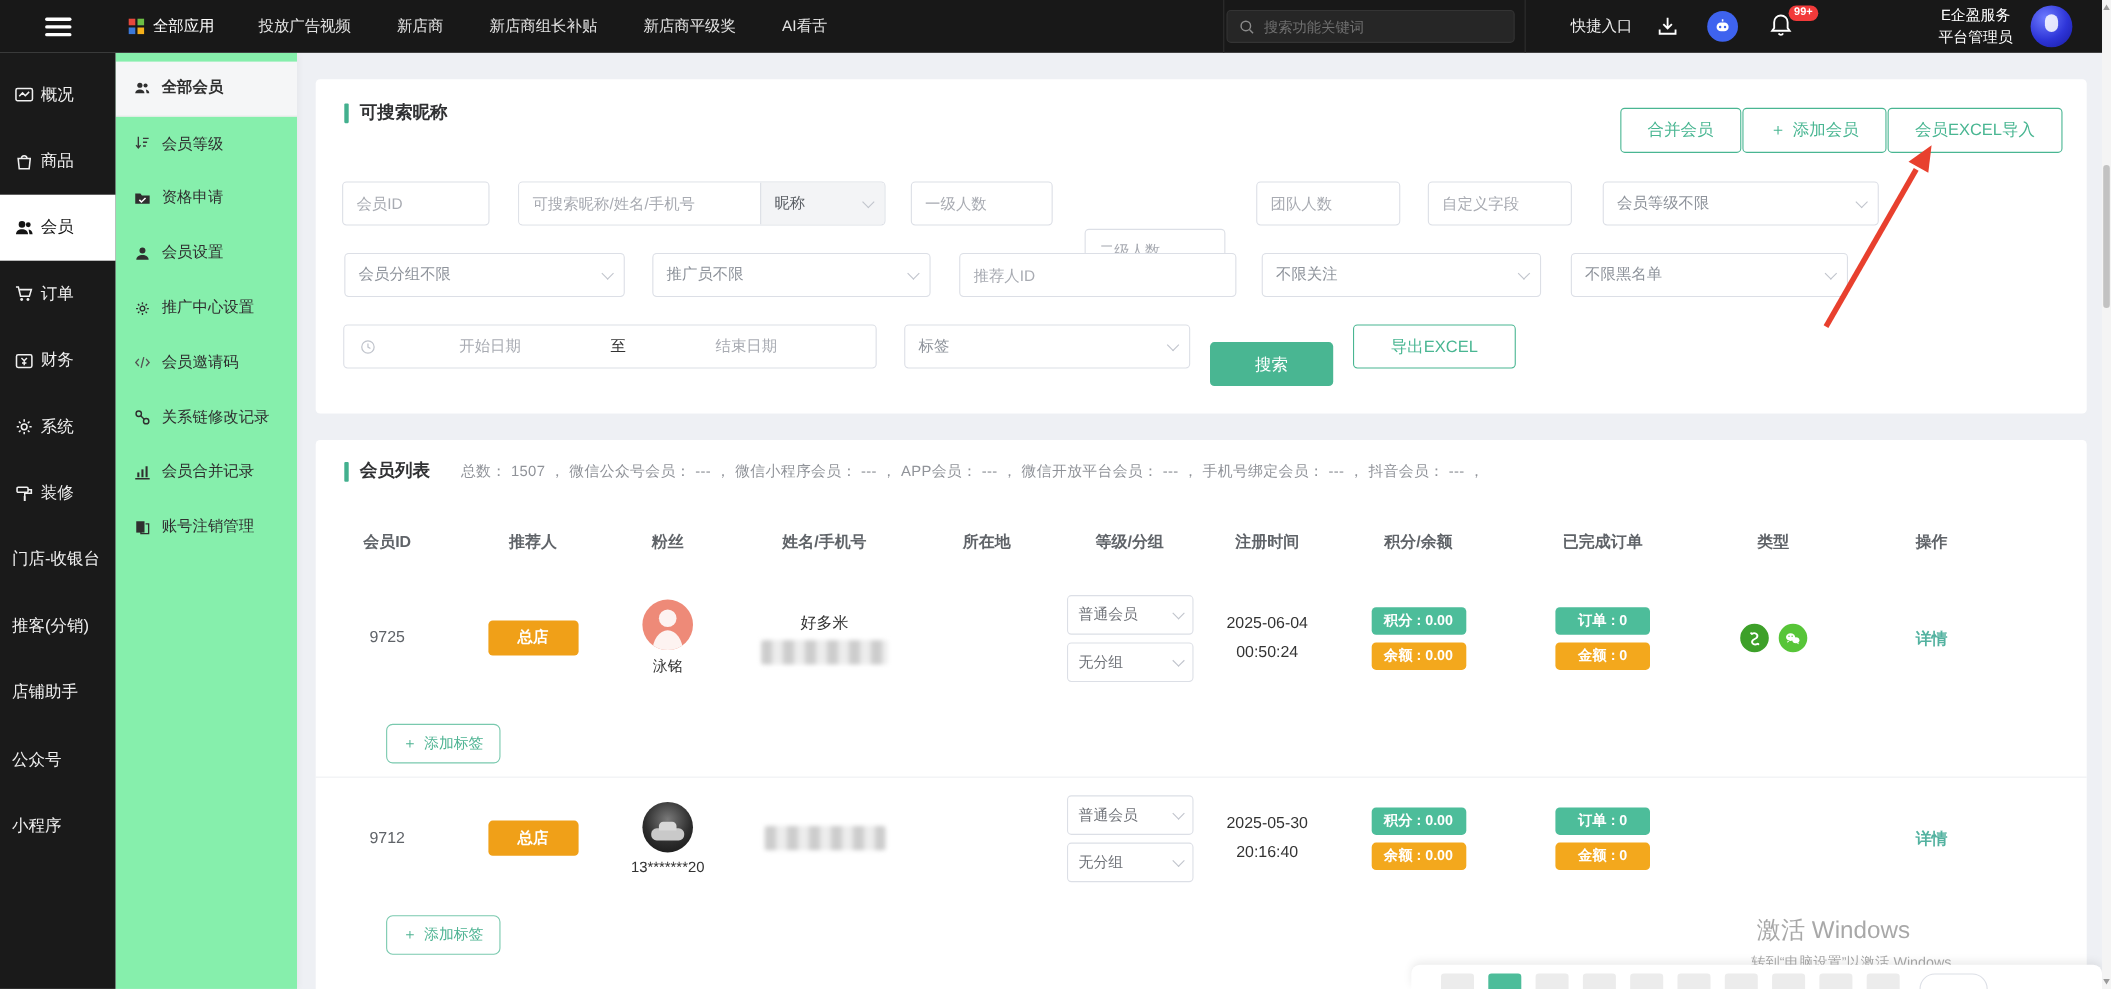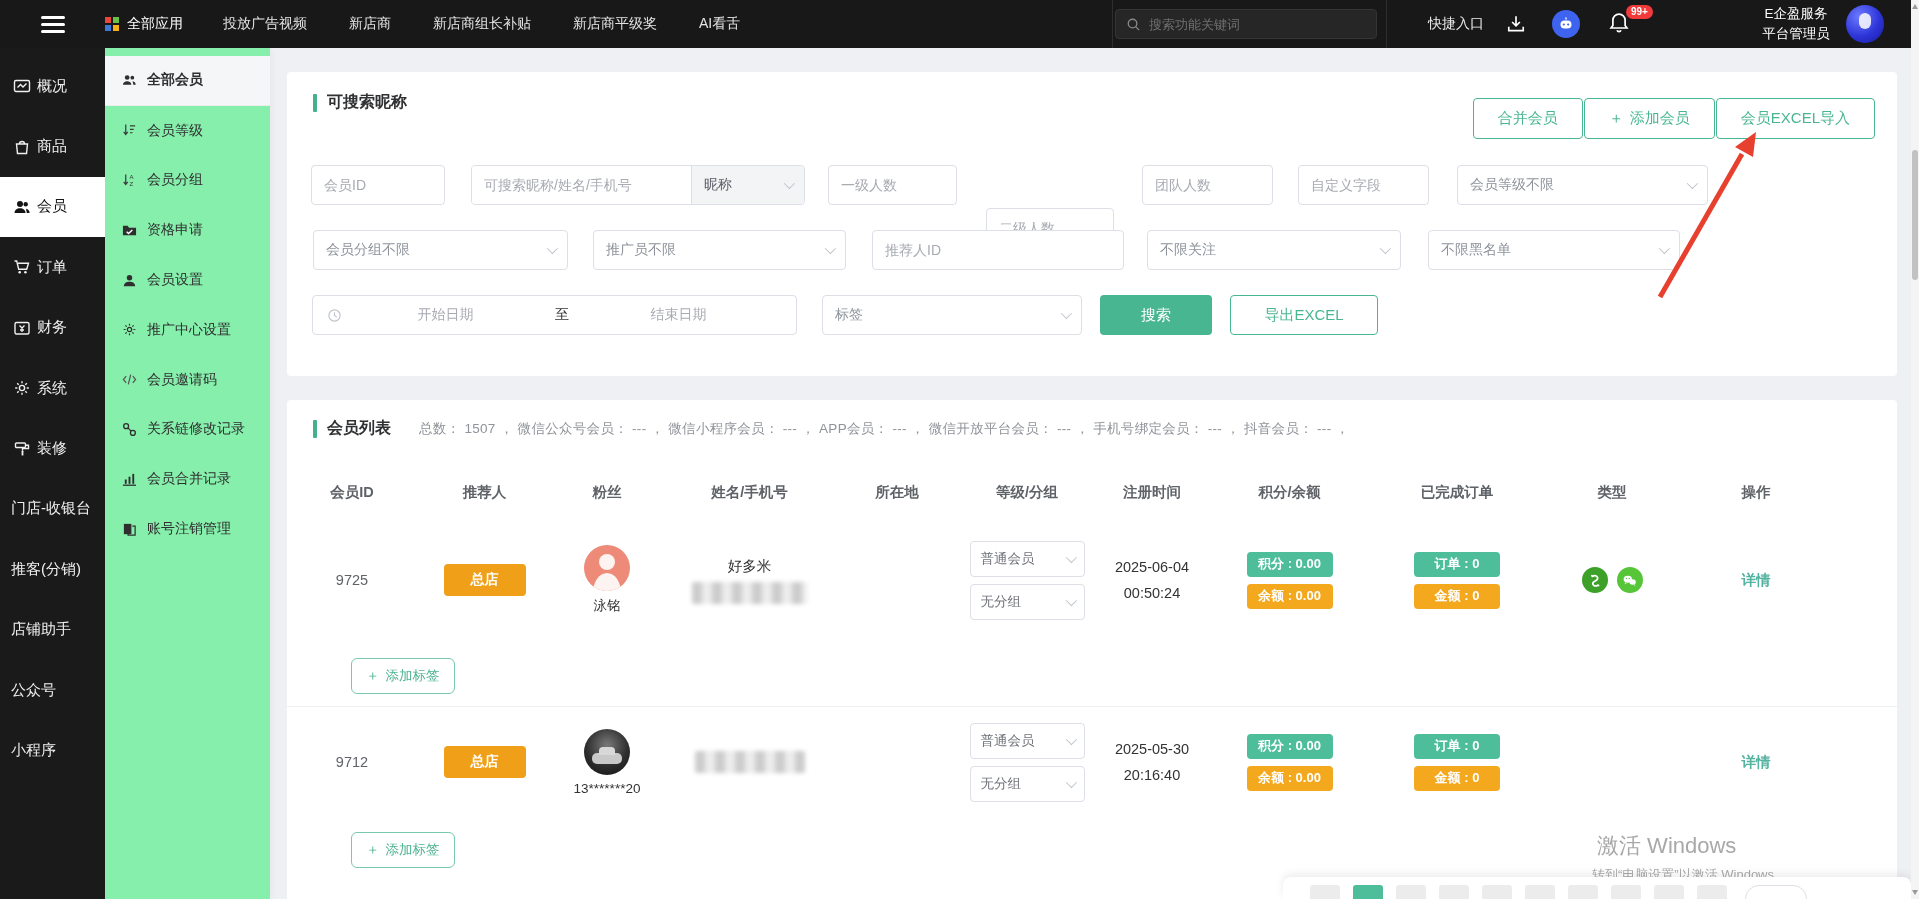--- a/index.html
+++ b/index.html
@@ -4,21 +4,21 @@
 <style>
   * { margin:0; padding:0; box-sizing:border-box; }
   html,body { width:1919px; height:899px; overflow:hidden; }
   body { font-family:"Liberation Sans","DejaVu Sans",sans-serif; }
   .app { position:relative; width:1919px; height:899px; background:#eef0f4; overflow:hidden; }
 
   
   .topbar { position:absolute; left:0; top:0; width:1911px; height:48px; background:#181818; display:flex; align-items:center; z-index:20; }
   .burger { width:105px; display:flex; flex-direction:column; align-items:center; gap:4px; cursor:pointer; }
   .burger span { display:block; width:24px; height:3px; background:#fff; border-radius:2px; }
-  .apps { display:flex; align-items:center; gap:8px; color:#fff; font-size:14px; margin-right:40px; cursor:pointer; }
+  .apps { display:flex; align-items:center; gap:8px; color:#fff; font-size:14px; margin-right:40px; cursor:pointer;margin-left:12px; }
   .appgrid { width:14px; height:14px; display:grid; grid-template-columns:6px 6px; grid-template-rows:6px 6px; gap:2px; }
   .appgrid i:nth-child(1){background:#e6483c;} .appgrid i:nth-child(2){background:#6cbe45;}
   .appgrid i:nth-child(3){background:#3b78d8;} .appgrid i:nth-child(4){background:#f5b01a;}
   .topmenu { display:flex; gap:42px; color:#e3e3e3; font-size:14px; }
   .topmenu .tm { cursor:pointer; white-space:nowrap; }
   .tdiv { position:absolute; top:0; width:1px; height:48px; background:#2e2e2e; }
   .tsearch { position:absolute; left:1115px; top:9px; width:262px; height:30px; background:#262626; border:1px solid #343434; border-radius:4px; display:flex; align-items:center; gap:8px; padding:0 10px; }
   .tsearch input { flex:1; background:transparent; border:none; outline:none; color:#cfcfcf; font-size:13px; font-family:inherit; }
   .tsearch input::placeholder { color:#707070; }
   .quick { position:absolute; left:1428px; top:0; height:48px; display:flex; align-items:center; color:#ededed; font-size:14px; cursor:pointer; }
@@ -58,21 +58,21 @@
   input.f::placeholder { color:#a8abb2; }
   .sel { display:flex; align-items:center; justify-content:space-between; padding:0 12px; color:#8e939b; cursor:pointer; }
   .chev { width:8px; height:8px; border-right:1.5px solid #c0c4cc; border-bottom:1.5px solid #c0c4cc; transform:rotate(45deg) translateY(-2px); flex:0 0 auto; }
   .combo { display:flex; padding:0; overflow:hidden; }
   .combo input { flex:1; border:none; outline:none; padding:0 12px; font-size:14px; color:#333; font-family:inherit; min-width:0; }
   .combo input::placeholder { color:#a8abb2; }
   .comboseg { width:113px; background:#f3f4f6; border-left:1px solid #dcdfe6; display:flex; align-items:center; justify-content:space-between; padding:0 12px; color:#5c6066; cursor:pointer; }
   .datebox { display:flex; align-items:center; padding:0 14px; color:#a8abb2; cursor:pointer; }
   .datebox .dph { flex:1; text-align:center; }
   .datebox .dto { color:#333; padding:0 6px; }
-  .btn-g { background:#49b692; border:none; color:#fff; border-radius:4px; font-size:15px; cursor:pointer; font-family:inherit; }
+  .btn-g { background:#49b692; border:none; color:#fff; border-radius:4px; font-size:15px; cursor:pointer; font-family:inherit;margin-top:16px; }
 
   
   .tgrid { position:absolute; left:0; width:1543px; display:grid; grid-template-columns:130px 135px 110px 175px 120px 140px 110px 165px 170px 140px 148px; align-items:center; justify-items:center; }
   .thead { top:72px; height:40px; color:#5f6368; font-size:14.5px; font-weight:bold; }
   .cell { display:flex; flex-direction:column; align-items:center; gap:7px; }
   .cid { color:#5f6368; font-size:14.5px; }
   .bstore { width:82px; height:32px; background:#f0a018; border-radius:4px; color:#fff; font-weight:bold; font-size:14px; display:flex; align-items:center; justify-content:center; cursor:pointer; }
   .fanname { font-size:13.5px; color:#333; margin-top:2px; }
   .mname { font-size:14.5px; color:#333; }
   .blurblk { border-radius:2px; background:repeating-linear-gradient(90deg,#cdcdcd 0 10px,#ececec 10px 20px); filter:blur(2px); }
@@ -262,28 +262,20 @@
           <path d="M11.3 8.9c2 .3 3.3 1.6 3.3 3.7h-2.5z"></path>
         </svg>
       <span>全部会员</span>
     </div>
     <div class="smitem">
       <svg width="15" height="15" viewBox="0 0 16 16">
           <path d="M4 1.5v10.5M1.8 9.5L4 12.3l2.2-2.8" stroke="#3a3a3a" stroke-width="1.3" fill="none"></path>
           <path d="M8.5 3h5.5M8.5 6.7h4M8.5 10.4h2.8" stroke="#3a3a3a" stroke-width="1.3"></path>
         </svg>
       <span>会员等级</span>
-    </div>
-    <div class="smitem">
-      <svg width="15" height="15" viewBox="0 0 16 16">
-          <path d="M4 1.5v10.5M1.8 9.5L4 12.3l2.2-2.8" stroke="#3a3a3a" stroke-width="1.3" fill="none"></path>
-          <text x="8" y="6.5" font-size="6.5" fill="#3a3a3a" font-family="sans-serif">A</text>
-          <text x="8" y="14" font-size="6.5" fill="#3a3a3a" font-family="sans-serif">Z</text>
-        </svg>
-      <span>会员分组</span>
     </div>
     <div class="smitem">
       <svg width="15" height="15" viewBox="0 0 16 16">
           <path d="M1 3h5l1.5 2H15v8H1z" fill="#2f2f2f"></path>
           <path d="M5 9.3l2 2 4-3.8" stroke="#fff" stroke-width="1.5" fill="none"></path>
         </svg>
       <span>资格申请</span>
     </div>
     <div class="smitem">
       <svg width="15" height="15" viewBox="0 0 16 16" fill="#2f2f2f">

